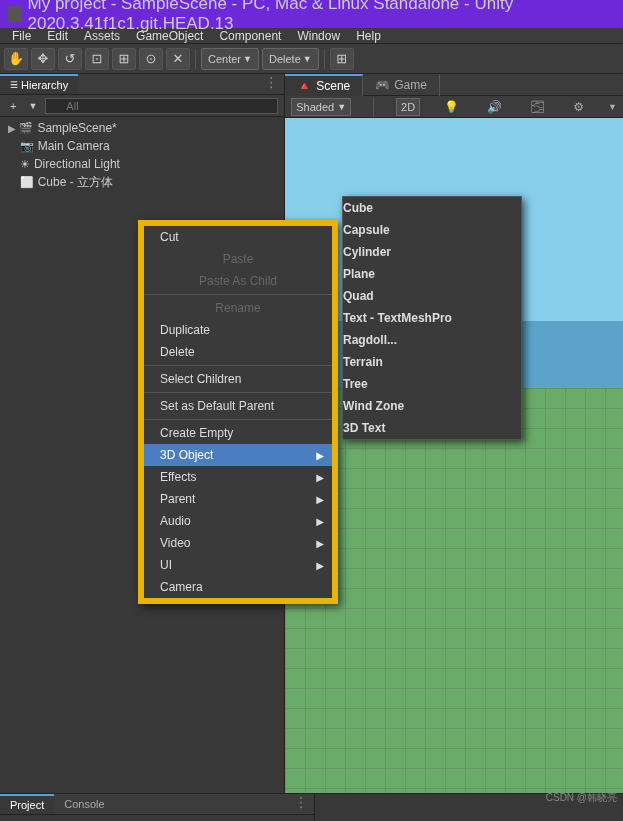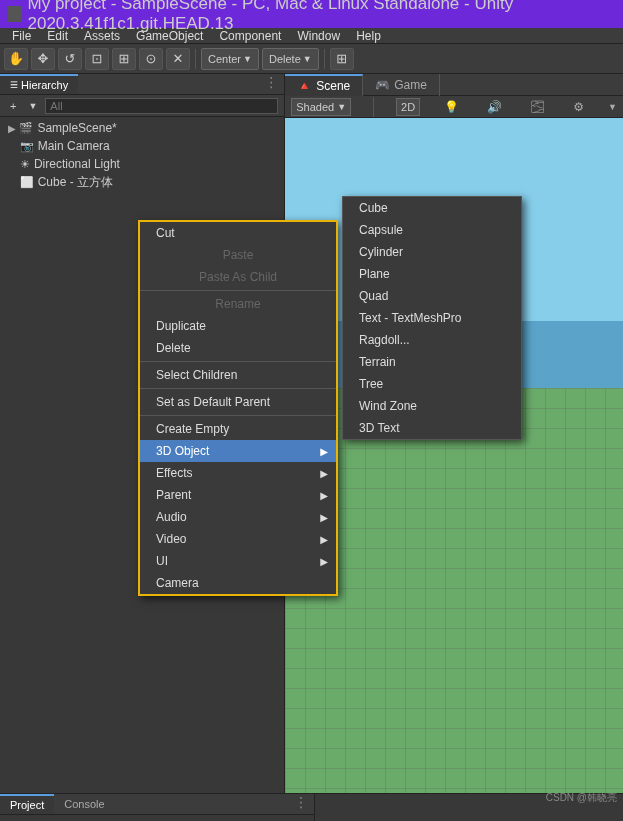--- a/index.html
+++ b/index.html
@@ -119,21 +119,21 @@
       font-size: 11px;
       cursor: pointer;
       padding: 1px 4px;
     }
     .hier-search {
       flex: 1;
       background: #2a2a2a;
       border: 1px solid #555;
       color: #ccc;
       font-size: 11px;
-      padding: 1px 4px;
+      padding: 1px 20px;
       height: 16px;
     }
 
     .hierarchy-content {
       flex: 1;
       overflow-y: auto;
       padding: 2px 0;
     }
     .hier-item {
       height: 18px;
@@ -233,21 +233,21 @@
       display: flex;
       flex-direction: column;
     }
 
     
     .context-menu {
       position: absolute;
       top: 220px;
       left: 138px;
       background: #3a3a3a;
-      border: 2px solid #eab308;
+      border: 6px solid #eab308;
       box-shadow: 3px 3px 8px rgba(0,0,0,0.6);
       z-index: 100;
       min-width: 200px;
     }
     .ctx-item {
       height: 22px;
       display: flex;
       align-items: center;
       padding: 0 16px;
       color: #ddd;
@@ -276,24 +276,25 @@
       background: #3a3a3a;
       border: 1px solid #555;
       box-shadow: 3px 3px 8px rgba(0,0,0,0.6);
       z-index: 101;
       min-width: 180px;
     }
     .sub-item {
       height: 22px;
       display: flex;
       align-items: center;
-      padding: 0 16px;
+      padding: 0 0;
       color: #ddd;
       font-size: 12px;
       cursor: pointer;
+      font-weight: bold;
     }
     .sub-item.highlighted { background: #4a7ec0; color: #fff; }
 
     
     .watermark {
       position: absolute;
       bottom: 16px;
       right: 6px;
       color: #888;
       font-size: 10px;

